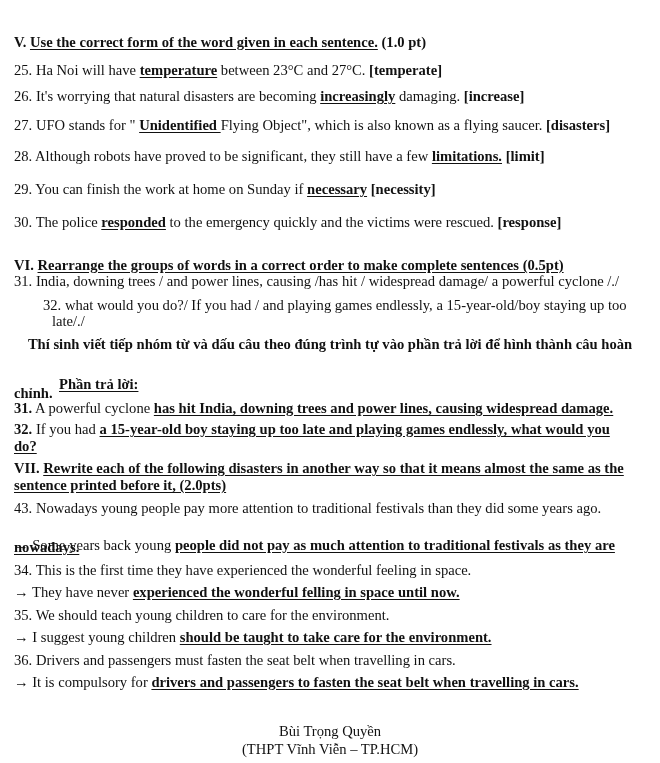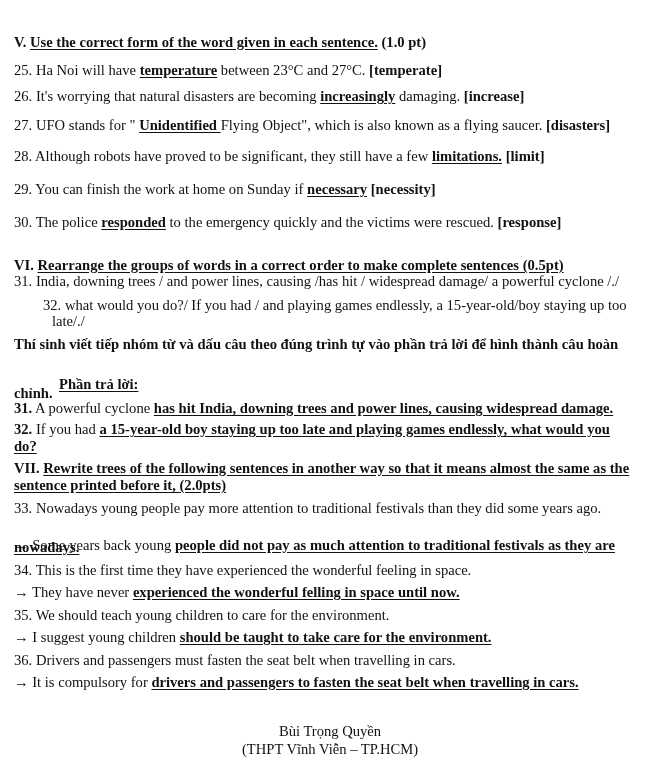--- a/index.html
+++ b/index.html
@@ -49,41 +49,41 @@
 
 <div class="line" style="top:256px;">
   <span class="b i">VI.</span>
   <span class="b i u">Rearrange the groups of words in a correct order to make complete sentences (0.5pt)</span>
 </div>
 
 <div class="line i" style="top:272px;">31. India, downing trees / and power lines, causing /has hit / widespread damage/ a powerful cyclone /./</div>
 <div class="line i" style="top:296px;margin-left:29px;">32. what would you do?/ If you had / and playing games endlessly, a 15-year-old/boy staying up too</div>
 <div class="line i" style="top:312px;margin-left:38px;">late/./</div>
 
-<div class="line b" style="top:335px;">Thí sinh viết tiếp nhóm từ và dấu câu theo đúng trình tự vào phần trả lời để hình thành câu hoàn</div>
+<div class="line b" style="top:335px;text-align:center;">Thí sinh viết tiếp nhóm từ và dấu câu theo đúng trình tự vào phần trả lời để hình thành câu hoàn</div>
 <div class="line b" style="top:352px;margin-top:32px;">chỉnh.</div>
 
 <div class="line b u" style="top:375px;margin-left:45px;">Phần trả lời:</div>
 
 <div class="line" style="top:399px;">
   <b>31.</b><span> A powerful cyclone </span><span class="b u">has hit India, downing trees and power lines, causing widespread damage.</span>
 </div>
 
 <div class="line" style="top:420px;">
   <b>32.</b><span> If you had </span><span class="b u">a 15-year-old boy staying up too late and playing games endlessly, what would you</span>
 </div>
 <div class="line b u" style="top:437px;">do?</div>
 
 <div class="line" style="top:459px;">
   <b>VII.</b>
-  <span class="b i u">Rewrite trees of the following sentences in another way so that it means almost the same as the</span>
+  <span class="b i u">Rewrite each of the following disasters in another way so that it means almost the same as the</span>
 </div>
 <div class="line b i u" style="top:476px;">sentence printed before it, (2.0pts)</div>
 
-<div class="line" style="top:499px;">33. Nowadays young people pay more attention to traditional festivals than they did some years ago.</div>
+<div class="line" style="top:499px;">43. Nowadays young people pay more attention to traditional festivals than they did some years ago.</div>
 <div class="line" style="top:536px;font-family:Liberation Serif, serif;">
   <span>→ Some years back young </span><span class="b u">people did not pay as much attention to traditional festivals as they are</span>
 </div>
 <div class="line b u" style="top:538px;">nowadays.</div>
 
 <div class="line" style="top:561px;">34. This is the first time they have experienced the wonderful feeling in space.</div>
 <div class="line" style="top:583px;">
   <span>→ They have never </span><span class="b u">experienced the wonderful felling in space until now.</span>
 </div>
 

